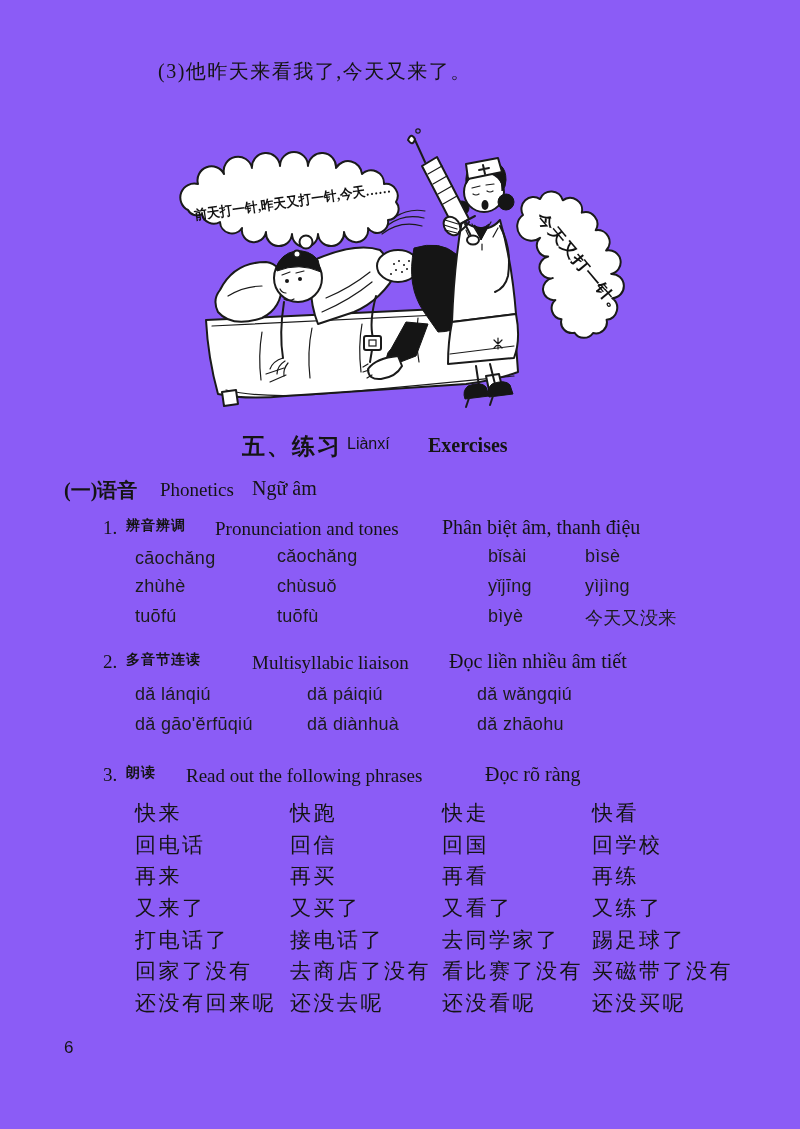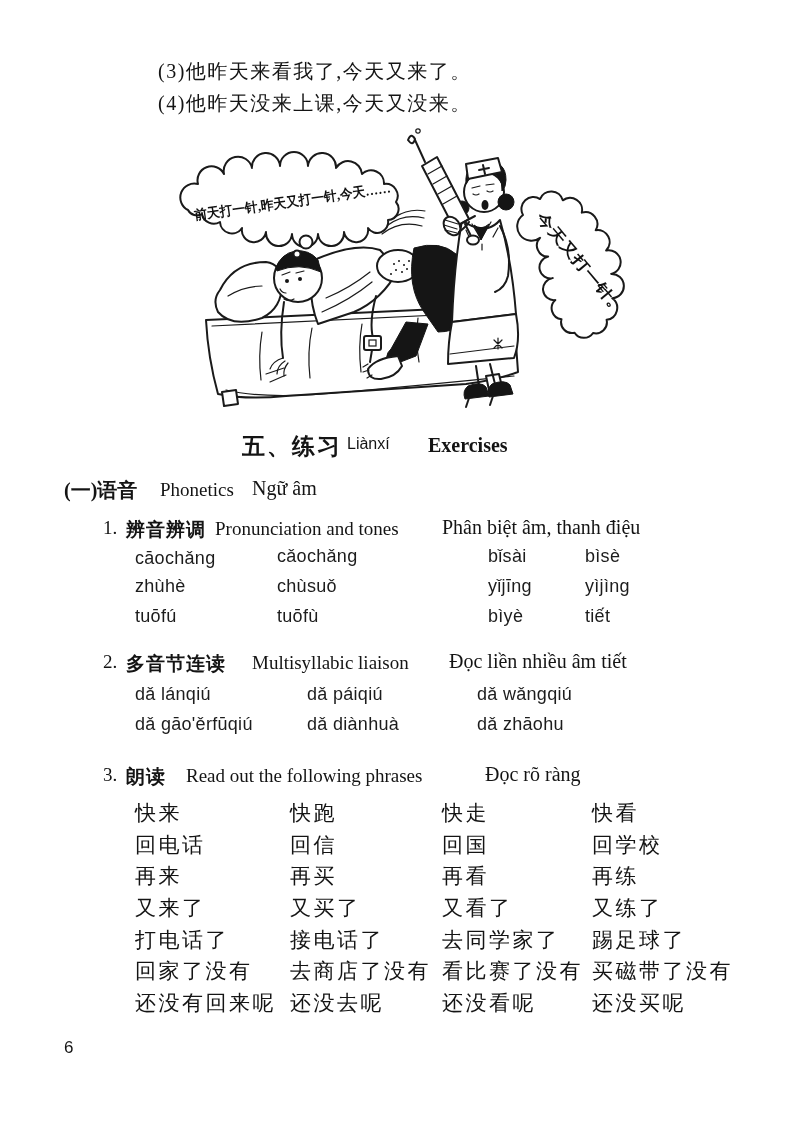--- a/index.html
+++ b/index.html
@@ -1,48 +1,47 @@
 <!DOCTYPE html>
 <html><head>
 <meta charset="utf-8">
 <style>
   html,body{margin:0;padding:0;background:#e8e8e8;}
   .page{
     position:relative;width:800px;height:1129px;margin:0 auto;
-    background:#ffffff;color:#141414;overflow:hidden;
+    background:#8b5cf6;color:#141414;overflow:hidden;
     font-family:"Liberation Serif",serif;
   }
   .abs{position:absolute;white-space:nowrap;}
   .intro-line{font-size:20px;letter-spacing:1.5px;}
   .sec-zh{font-size:23px;font-weight:600;letter-spacing:2px;}
   .sec-py{font-family:"Liberation Sans",sans-serif;font-size:16px;}
   .sec-en{font-size:20px;font-weight:700;}
   .sub-zh{font-size:20px;font-weight:700;}
   .sub-en{font-size:19px;font-weight:400;}
   .sub-vi{font-size:20px;}
   .exh-num{font-size:19px;}
-  .exh-zh{font-size:19px;font-weight:700;letter-spacing:1px;}
+  .exh-zh{font-size:14px;font-weight:700;letter-spacing:1px;}
   .exh-en{font-size:19px;font-weight:400;}
   .exh-vi{font-size:20px;margin-left:12px;}
   .py{font-family:"Liberation Sans",sans-serif;font-size:18px;color:#1c1c1c;letter-spacing:.3px;}
   .zh-cell{font-size:21px;letter-spacing:2.5px;}
   .pageno{font-family:"Liberation Sans",sans-serif;font-size:17px;}
   svg .ln{stroke:#1a1a1a;stroke-width:2;fill:none;stroke-linecap:round;stroke-linejoin:round;}
   svg .thin{stroke:#1a1a1a;stroke-width:1.2;fill:none;stroke-linecap:round;}
   svg .wh{fill:#ffffff;stroke:#1a1a1a;stroke-width:2;stroke-linejoin:round;}
   svg .bk{fill:#151515;stroke:#151515;stroke-width:1;}
   svg text{font-family:"Liberation Serif",serif;fill:#111;}
 </style>
 </head>
 <body>
 
 <div class="page">
 
   <div class="abs intro-line" style="left:158px;top:58px">(3)他昨天来看我了,今天又来了。</div>
-  <div class="abs intro-line" style="left:158px;top:90px">(4)他昨天没来上课,今天又没来。</div>
 
   <svg class="abs" style="left:166px;top:128px" width="460" height="296" viewBox="0 0 460 296">
 
     <g>
       <path class="wh" d="M40,192 L336,178 Q346,178 348,188 L352,244 Q330,252 300,256 L120,268 Q80,272 52,266 Q42,230 40,192 Z"></path>
       <path class="thin" d="M46,198 L334,184"></path>
       <path class="thin" d="M96,204 q-4,24 -1,48"></path>
       <path class="thin" d="M146,200 q-5,24 -2,50"></path>
       <path class="thin" d="M196,196 q-4,22 -1,48"></path>
       <path class="thin" d="M252,190 q-3,22 1,44"></path>
@@ -184,21 +183,21 @@
     <span class="abs py" style="left:277px;top:546px">cǎochǎng</span>
     <span class="abs py" style="left:488px;top:546px">bǐsài</span>
     <span class="abs py" style="left:585px;top:546px">bìsè</span>
     <span class="abs py" style="left:135px;top:576px">zhùhè</span>
     <span class="abs py" style="left:277px;top:576px">chùsuǒ</span>
     <span class="abs py" style="left:488px;top:576px">yǐjīng</span>
     <span class="abs py" style="left:585px;top:576px">yìjìng</span>
     <span class="abs py" style="left:135px;top:606px">tuōfú</span>
     <span class="abs py" style="left:277px;top:606px">tuōfù</span>
     <span class="abs py" style="left:488px;top:606px">bìyè</span>
-    <span class="abs py" style="left:585px;top:606px">tiết</span>
+    <span class="abs py" style="left:585px;top:606px">今天又没来</span>
   </div>
 
   <div>
     <span class="abs exh-num" style="left:103px;top:651px">2.</span>
     <span class="abs exh-zh" style="left:126px;top:651px">多音节连读</span>
     <span class="abs exh-en" style="left:252px;top:652px">Multisyllabic liaison</span>
     <span class="abs exh-vi" style="left:437px;top:650px">Đọc liền nhiều âm tiết</span>
   </div>
 
   <div>

